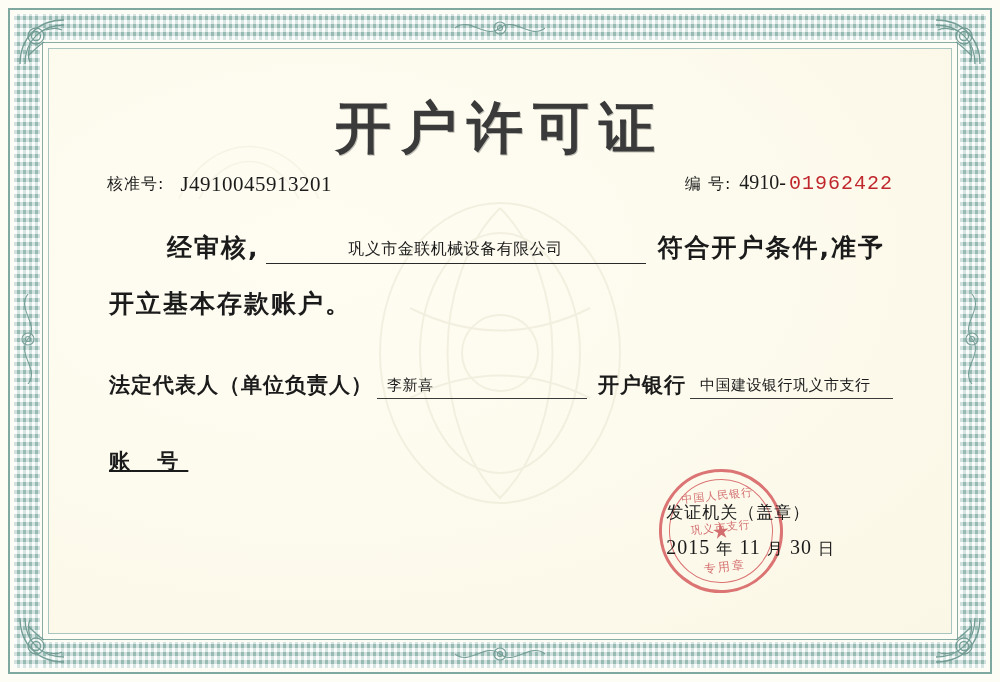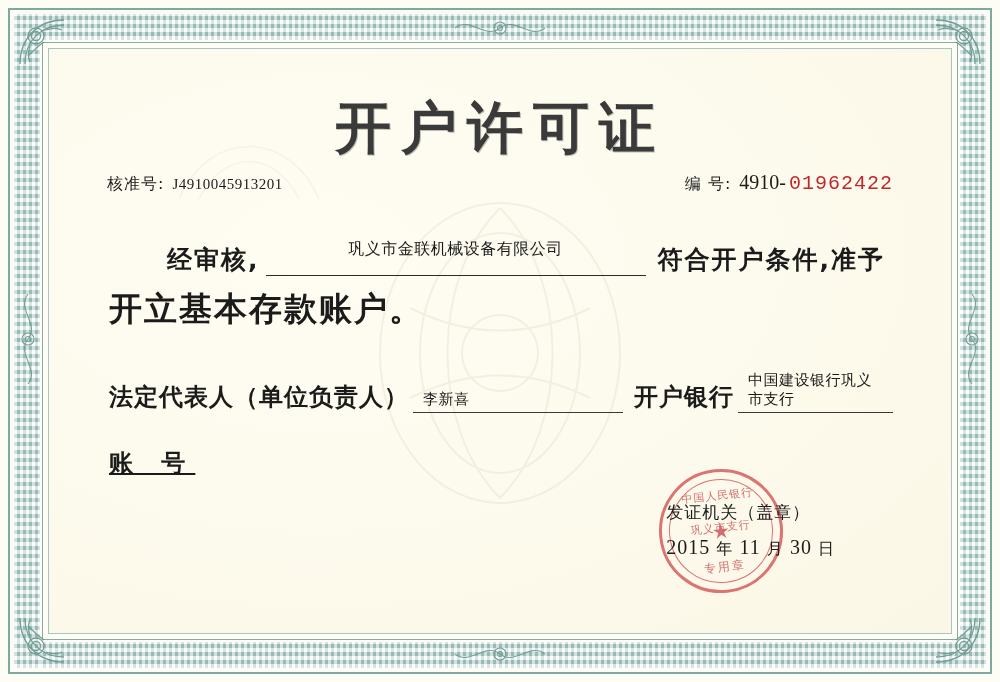--- a/index.html
+++ b/index.html
@@ -159,22 +159,22 @@
     color: #1b1b1b;
   }
   .approval-left { display: flex; align-items: center; }
   .approval-label {
     font-family: "DejaVu Sans", sans-serif;
     font-size: 16px;
     letter-spacing: 1px;
   }
   .approval-value {
     font-family: "Liberation Serif", serif;
-    font-size: 15px;
-    margin-left: 8px;
+    font-size: 21px;
+    margin-left: 16px;
     letter-spacing: 0.5px;
   }
   .approval-right { display: flex; align-items: baseline; }
   .serial-label {
     font-family: "DejaVu Sans", sans-serif;
     font-size: 16px;
     letter-spacing: 1px;
   }
   .serial-prefix {
     font-family: "Liberation Serif", serif;
@@ -201,56 +201,56 @@
     font-weight: bold;
     color: #1b1b1b;
     letter-spacing: 2px;
   }
   .b1-lead { margin-left: 58px; }
   .company-slot {
     flex: 0 0 380px;
     margin: 0 6px;
     border-bottom: 1.5px solid #2a2a2a;
     text-align: center;
-    padding-bottom: 15px;
+    padding-bottom: 3px;
   }
   .company-name {
     font-family: "DejaVu Sans", sans-serif;
     font-size: 16px;
     font-weight: normal;
     letter-spacing: 0.5px;
     color: #1b1b1b;
   }
   .b1-tail { margin-left: 6px; }
 
   .body-line2 {
     position: absolute;
     top: 238px;
     left: 60px;
     font-family: "DejaVu Sans", sans-serif;
-    font-size: 33px;
+    font-size: 25px;
     font-weight: bold;
     letter-spacing: 2px;
     color: #1b1b1b;
   }
 
   .field-row {
     position: absolute;
     left: 60px;
     right: 58px;
     display: flex;
     align-items: flex-end;
     color: #1b1b1b;
   }
   .row-rep { top: 322px; }
   .row-account { top: 398px; }
 
   .field-label {
     font-family: "DejaVu Sans", sans-serif;
-    font-size: 24px;
+    font-size: 21px;
     font-weight: bold;
     letter-spacing: 1px;
     white-space: nowrap;
     text-align: center;
   }
   .field-slot {
     border-bottom: 1.2px solid #3a3a3a;
     padding: 0 10px 3px 10px;
     font-family: "DejaVu Sans", sans-serif;
     font-size: 15px;

